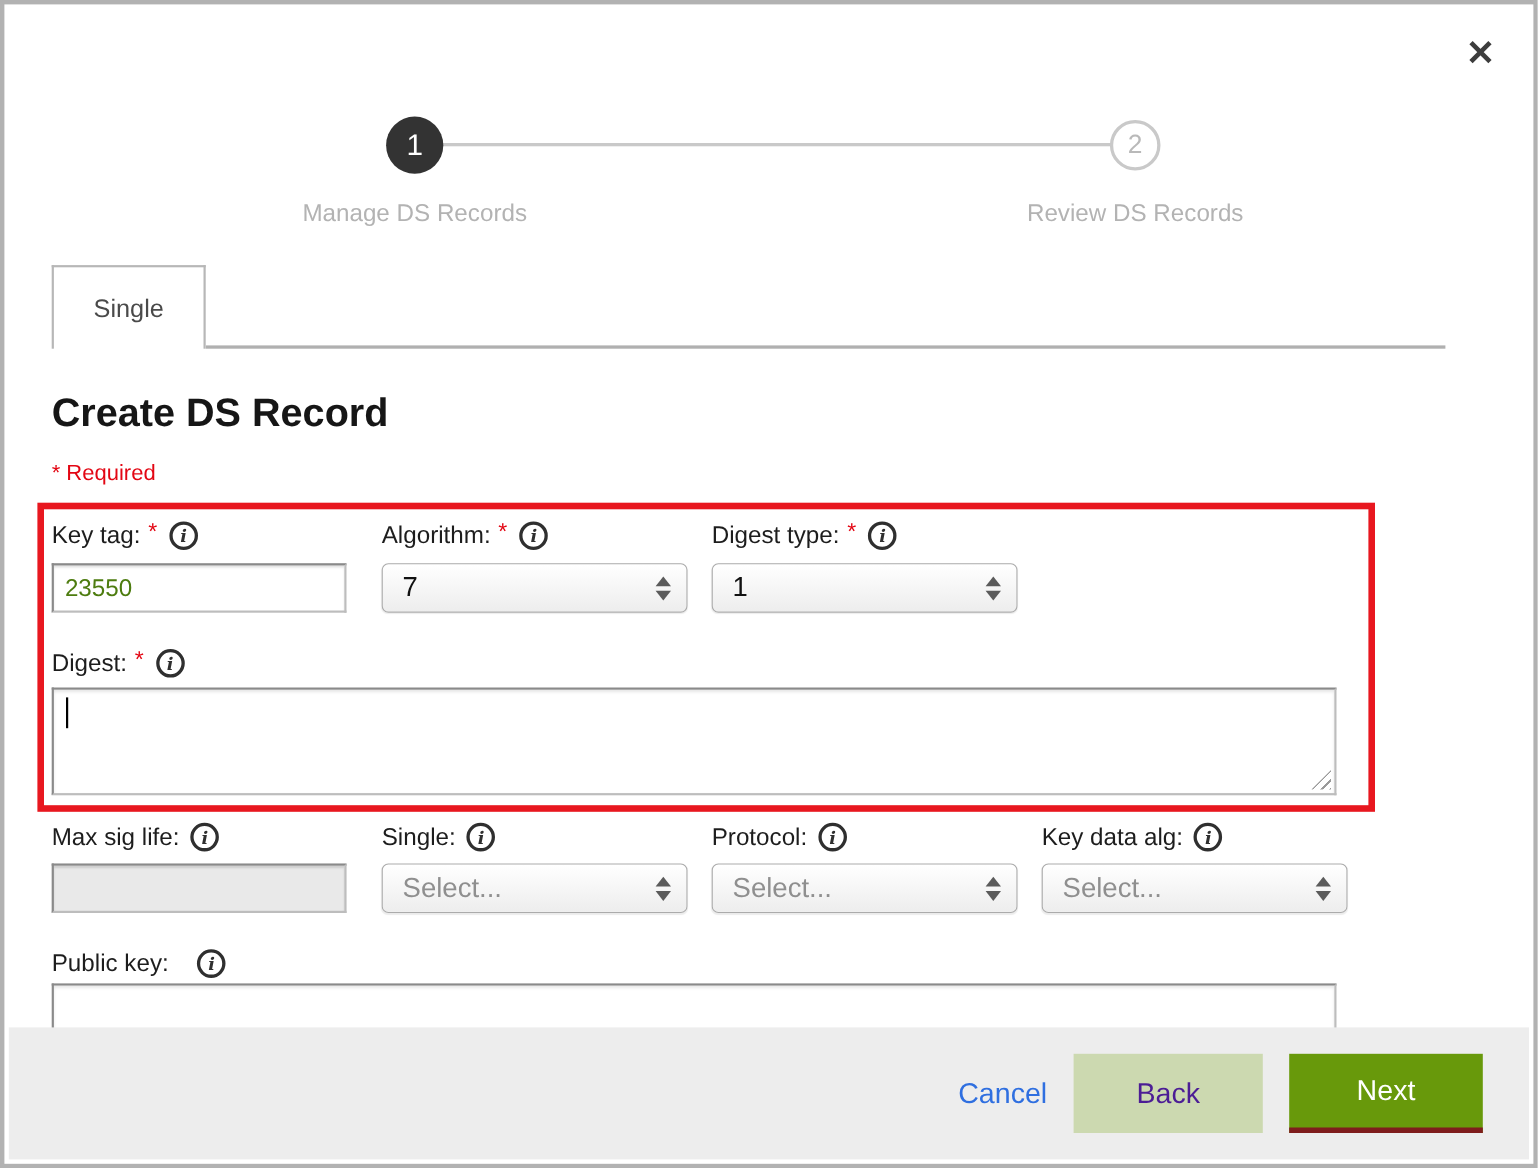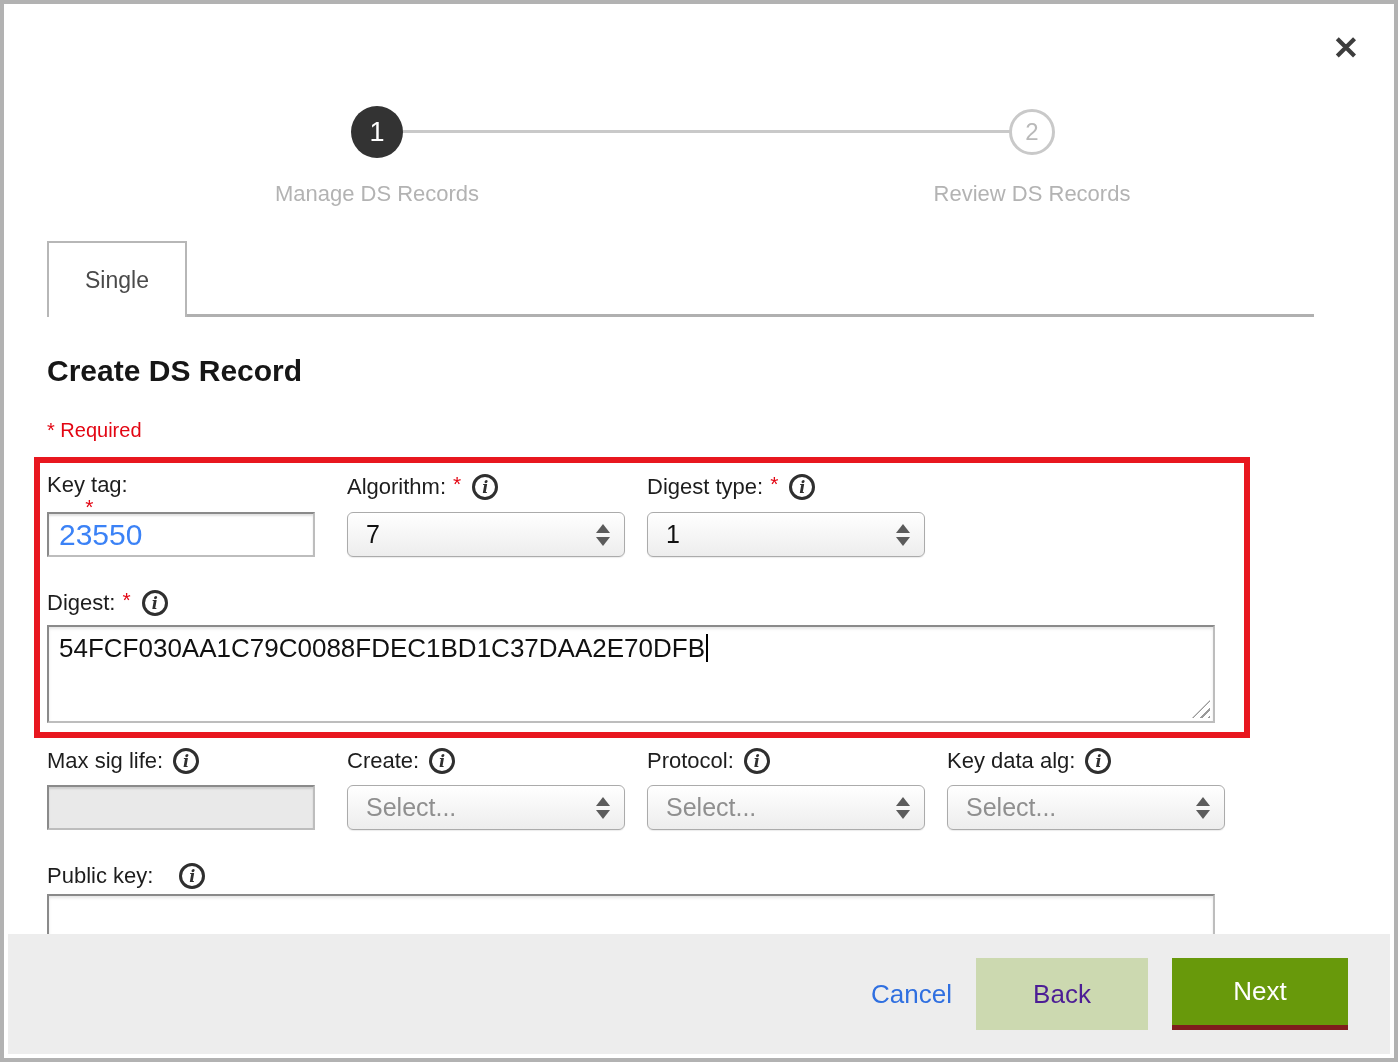--- a/index.html
+++ b/index.html
@@ -38,55 +38,55 @@
     position:absolute; left:43px; top:237px; width:140px; height:76px;
     border:2px solid #b7b7b7; border-bottom:none; background:#fff; z-index:2;
     display:flex; align-items:center; justify-content:center; font-size:23px; color:#4a4a4a; cursor:pointer;
   }
   .tab-underline { position:absolute; left:183px; top:310px; width:1127px; height:3px; background:#b0b0b0; }
   .tab-inactive {
     position:absolute; left:183px; top:237px; width:140px; height:76px;
     display:flex; align-items:center; justify-content:center; font-size:23px; color:#333; cursor:pointer;
   }
 
-  .form-title { position:absolute; left:43px; top:350px; font-size:30px; font-weight:bold; color:#161616; }
+  .form-title { position:absolute; left:43px; top:350px; font-size:36px; font-weight:bold; color:#161616; }
   .required-note { position:absolute; left:43px; top:415px; font-size:20px; color:#e30613; }
 
   
   .red-box {
     position:absolute; left:30px; top:453px; width:1216px; height:281px;
     border:6px solid #e8171f; z-index:10; pointer-events:none;
   }
 
   
   .field-label { position:absolute; display:flex; align-items:center; font-size:22px; color:#1d1d1d; height:30px; }
   .field-label .req { color:#e30613; font-size:21px; margin:0 3px 0 7px; position:relative; top:-3px; }
   .info-icon {
     display:inline-flex; width:26px; height:26px; border:3px solid #2f2f2f; border-radius:50%;
     align-items:center; justify-content:center; margin-left:8px;
     font-family:"DejaVu Serif", serif; font-style:italic; font-weight:bold; font-size:16px; color:#2f2f2f;
     cursor:pointer; flex:0 0 auto;
   }
 
-  .lbl-keytag   { left:43px;  top:468px;flex-direction:column; }
+  .lbl-keytag   { left:43px;  top:468px; }
   .lbl-algo     { left:343px; top:468px; }
   .lbl-digtype  { left:643px; top:468px; }
   .lbl-digest   { left:43px;  top:584px; }
   .lbl-maxsig   { left:43px;  top:742px; }
   .lbl-flags    { left:343px; top:742px; }
   .lbl-protocol { left:643px; top:742px; }
   .lbl-keydata  { left:943px; top:742px; }
   .lbl-pubkey   { left:43px;  top:857px;gap:16px; }
 
   
   .text-input {
     position:absolute; height:45px; background:#fff;
     border:2px solid; border-color:#8a8a8a #bdbdbd #bdbdbd #8a8a8a;
     box-shadow:inset 0 2px 2px rgba(0,0,0,0.12);
-    font-family:"Liberation Sans", sans-serif; font-size:30px; color:#3b82f6; padding:0 10px; outline:none;
+    font-family:"Liberation Sans", sans-serif; font-size:22px; color:#4d7c0f; padding:0 10px; outline:none;
   }
   .in-keytag { left:43px; top:508px; width:268px; }
   .in-maxsig { left:43px; top:781px; width:268px; background:#e9e9e9; }
 
   
   .textarea {
     position:absolute; background:#fff;
     border:2px solid; border-color:#8a8a8a #bdbdbd #bdbdbd #8a8a8a;
     box-shadow:inset 0 2px 3px rgba(0,0,0,0.10);
     font-family:"Liberation Sans", sans-serif; font-size:26px; color:#111;
@@ -192,30 +192,30 @@
         <span class="tri-down"></span>
       </span>
   </div>
 
   <div class="field-label lbl-digest">
     <span>Digest:</span>
     <span class="req">*</span>
     <span class="info-icon">i</span>
   </div>
   <div class="textarea ta-digest">
-    <span>54FCF030AA1C79C0088FDEC1BD1C37DAA2E70DFB</span><span class="caret"></span>
+    <span class="caret"></span>
     <span class="resize-handle"></span>
   </div>
 
   <div class="field-label lbl-maxsig">
     <span>Max sig life:</span>
     <span class="info-icon" style="margin-left:10px;">i</span>
   </div>
   <div class="field-label lbl-flags">
-    <span>Create:</span>
+    <span>Single:</span>
     <span class="info-icon" style="margin-left:10px;">i</span>
   </div>
   <div class="field-label lbl-protocol">
     <span>Protocol:</span>
     <span class="info-icon" style="margin-left:10px;">i</span>
   </div>
   <div class="field-label lbl-keydata">
     <span>Key data alg:</span>
     <span class="info-icon" style="margin-left:10px;">i</span>
   </div>

